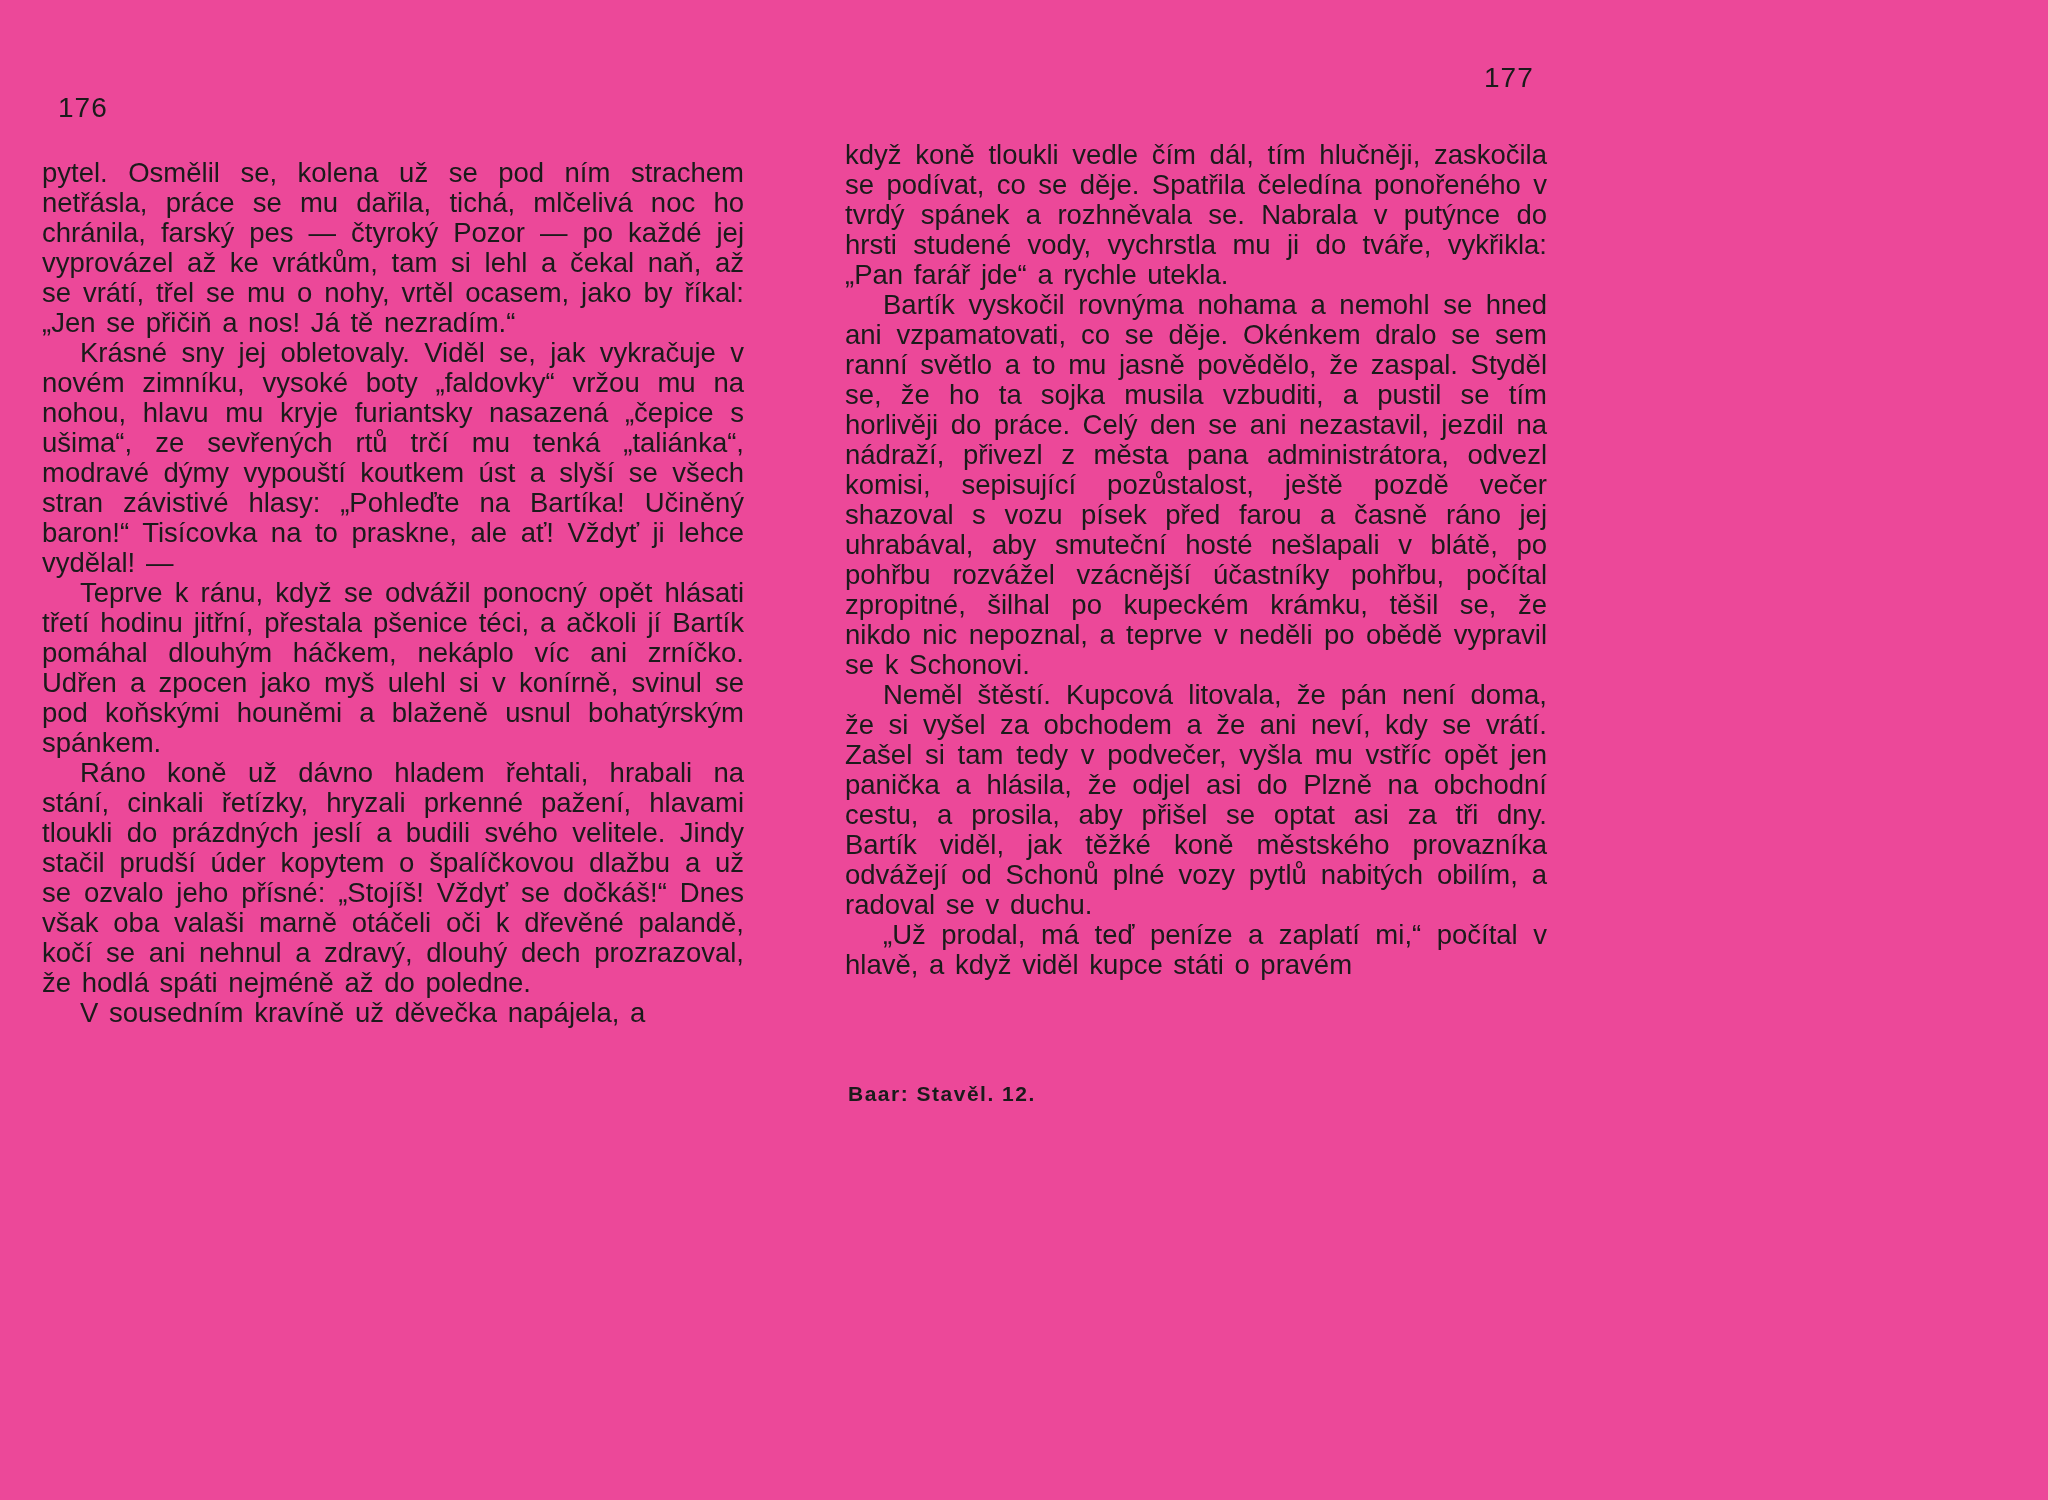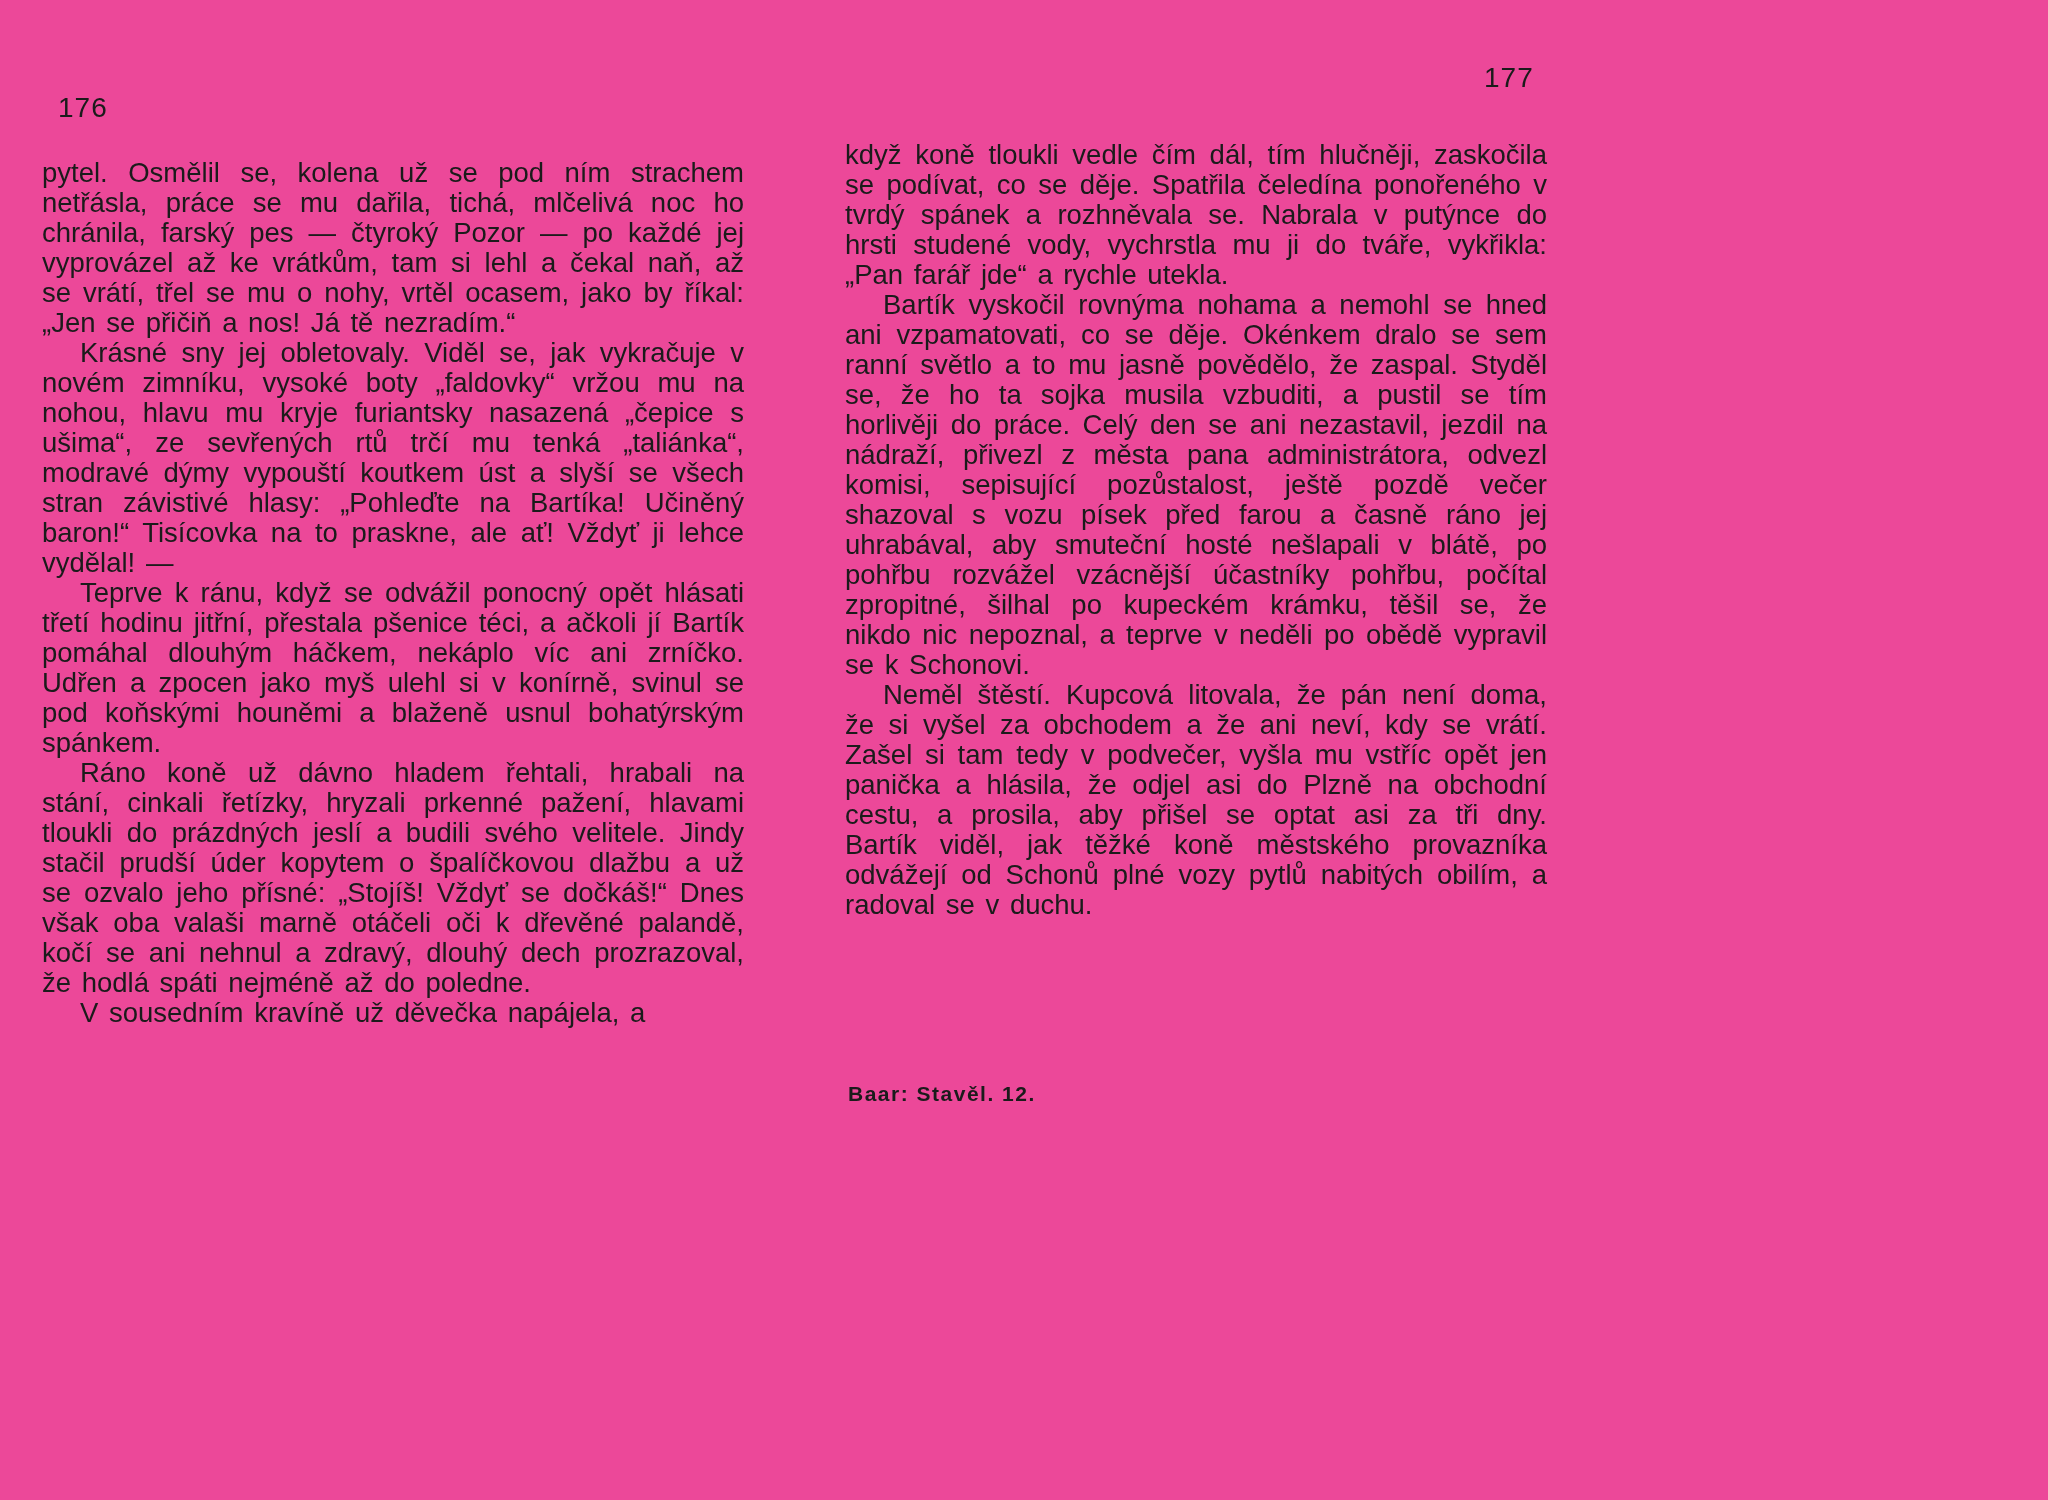--- a/index.html
+++ b/index.html
@@ -66,17 +66,18 @@
     <p class="para">Krásné sny jej obletovaly. Viděl se, jak vykračuje v novém zimníku, vysoké boty „faldovky“ vržou mu na nohou, hlavu mu kryje furiantsky nasazená „čepice s ušima“, ze sevřených rtů trčí mu tenká „taliánka“, modravé dýmy vypouští koutkem úst a slyší se všech stran závistivé hlasy: „Pohleďte na Bartíka! Učiněný baron!“ Tisícovka na to praskne, ale ať! Vždyť ji lehce vydělal! —</p>
     <p class="para">Teprve k ránu, když se odvážil ponocný opět hlásati třetí hodinu jitřní, přestala pšenice téci, a ačkoli jí Bartík pomáhal dlouhým háčkem, nekáplo víc ani zrníčko. Udřen a zpocen jako myš ulehl si v konírně, svinul se pod koňskými houněmi a blaženě usnul bohatýrským spánkem.</p>
     <p class="para">Ráno koně už dávno hladem řehtali, hrabali na stání, cinkali řetízky, hryzali prkenné pažení, hlavami tloukli do prázdných jeslí a budili svého velitele. Jindy stačil prudší úder kopytem o špalíčkovou dlažbu a už se ozvalo jeho přísné: „Stojíš! Vždyť se dočkáš!“ Dnes však oba valaši marně otáčeli oči k dřevěné palandě, kočí se ani nehnul a zdravý, dlouhý dech prozrazoval, že hodlá spáti nejméně až do poledne.</p>
     <p class="para">V sousedním kravíně už děvečka napájela, a</p>
   </div>
 
   <div class="col col-right">
     <p class="para first">když koně tloukli vedle čím dál, tím hlučněji, zaskočila se podívat, co se děje. Spatřila čeledína ponořeného v tvrdý spánek a rozhněvala se. Nabrala v putýnce do hrsti studené vody, vychrstla mu ji do tváře, vykřikla: „Pan farář jde“ a rychle utekla.</p>
     <p class="para">Bartík vyskočil rovnýma nohama a nemohl se hned ani vzpamatovati, co se děje. Okénkem dralo se sem ranní světlo a to mu jasně povědělo, že zaspal. Styděl se, že ho ta sojka musila vzbuditi, a pustil se tím horlivěji do práce. Celý den se ani nezastavil, jezdil na nádraží, přivezl z města pana administrátora, odvezl komisi, sepisující pozůstalost, ještě pozdě večer shazoval s vozu písek před farou a časně ráno jej uhrabával, aby smuteční hosté nešlapali v blátě, po pohřbu rozvážel vzácnější účastníky pohřbu, počítal zpropitné, šilhal po kupeckém krámku, těšil se, že nikdo nic nepoznal, a teprve v neděli po obědě vypravil se k Schonovi.</p>
     <p class="para">Neměl štěstí. Kupcová litovala, že pán není doma, že si vyšel za obchodem a že ani neví, kdy se vrátí. Zašel si tam tedy v podvečer, vyšla mu vstříc opět jen panička a hlásila, že odjel asi do Plzně na obchodní cestu, a prosila, aby přišel se optat asi za tři dny. Bartík viděl, jak těžké koně městského provazníka odvážejí od Schonů plné vozy pytlů nabitých obilím, a radoval se v duchu.</p>
+    <p class="para">„Už prodal, má teď peníze a zaplatí mi,“ počítal v hlavě, a když viděl kupce státi o pravém</p>
   </div>
 
   <div class="signature">Baar: Stavěl. 12.</div>
 
 </div>
 
 </body></html>

